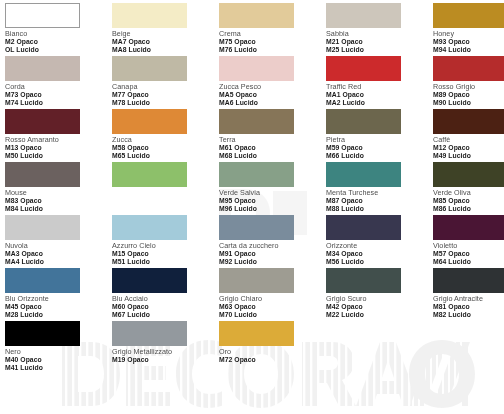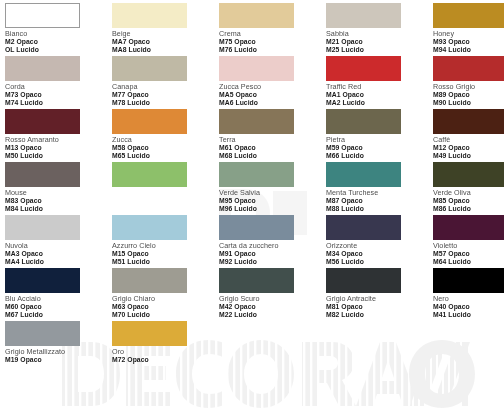--- a/index.html
+++ b/index.html
@@ -321,20 +321,28 @@
       </div>
       <div class="cell">
         <div class="chip" title="Violetto" style="background: rgb(74, 21, 52);"></div>
         <div class="labels">
           <span class="cname">Violetto</span>
           <span class="ccode">M57 Opaco</span>
           <span class="ccode">M64 Lucido</span>
         </div>
       </div>
       <div class="cell">
+        <div class="chip" title="Blu Orizzonte" style="background: rgb(66, 116, 154);"></div>
+        <div class="labels">
+          <span class="cname">Blu Orizzonte</span>
+          <span class="ccode">M45 Opaco</span>
+          <span class="ccode">M28 Lucido</span>
+        </div>
+      </div>
+      <div class="cell">
         <div class="chip" title="Blu Acciaio" style="background: rgb(16, 32, 60);"></div>
         <div class="labels">
           <span class="cname">Blu Acciaio</span>
           <span class="ccode">M60 Opaco</span>
           <span class="ccode">M67 Lucido</span>
         </div>
       </div>
       <div class="cell">
         <div class="chip" title="Grigio Chiaro" style="background: rgb(158, 156, 146);"></div>
         <div class="labels">

